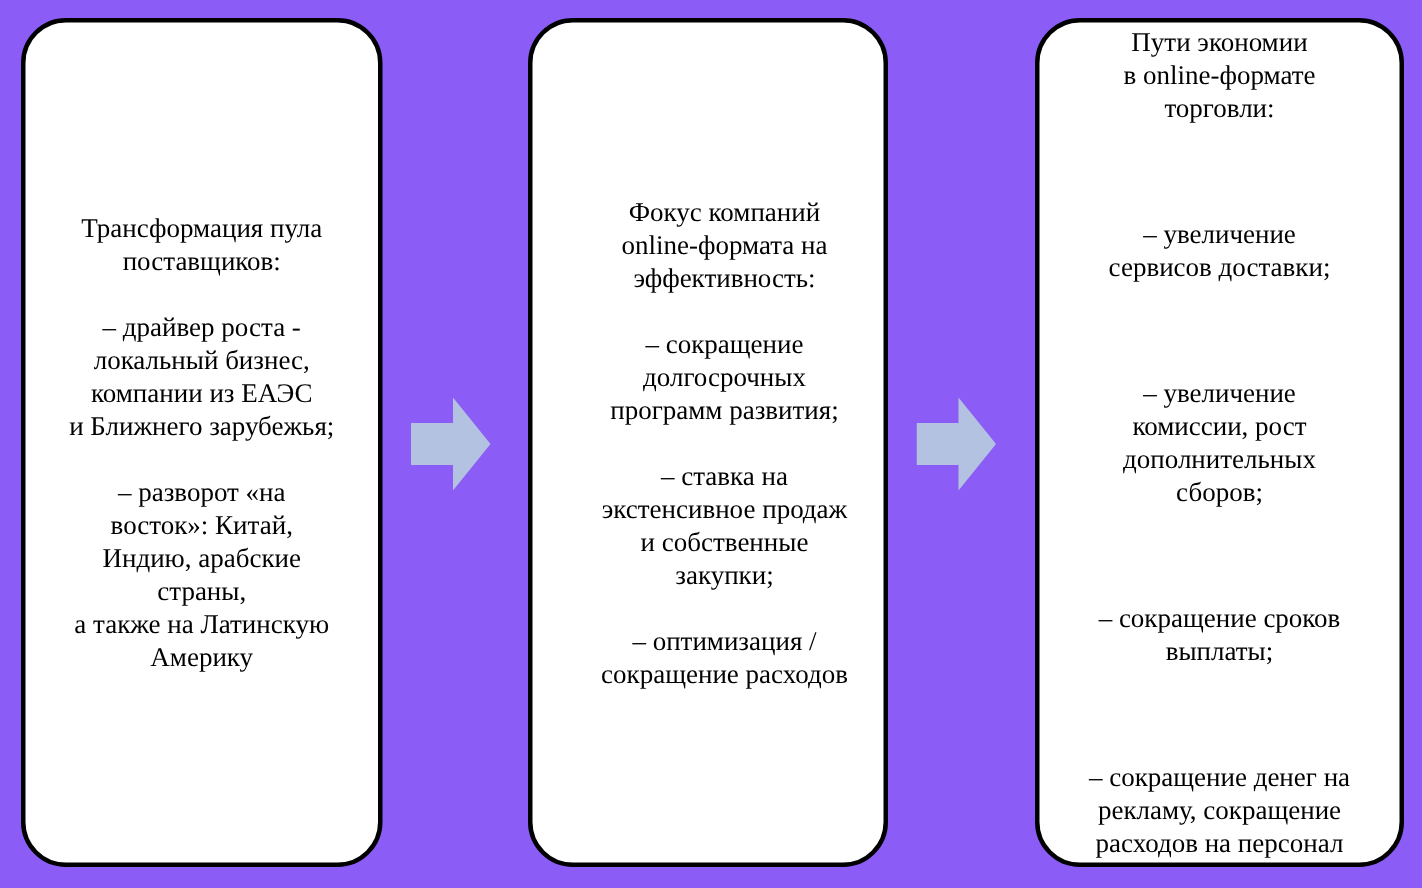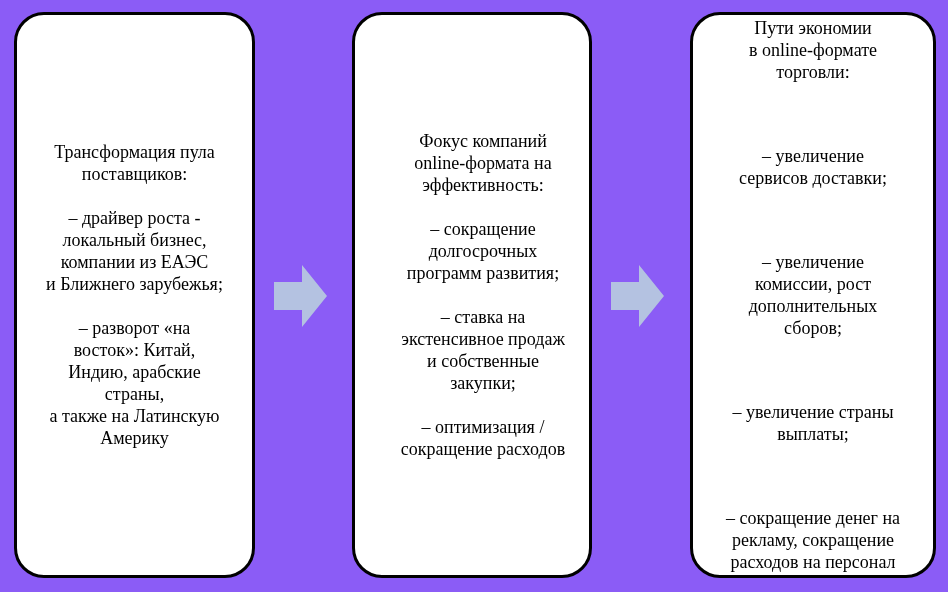--- a/index.html
+++ b/index.html
@@ -104,20 +104,20 @@
   <section class="stage-box box-3">
     <div class="box-text box-title">Пути экономии
 в online-формате
 торговли:</div>
     <div class="box-text box-item">– увеличение
 сервисов доставки;</div>
     <div class="box-text box-item">– увеличение
 комиссии, рост
 дополнительных
 сборов;</div>
-    <div class="box-text box-item">– увеличение страны
+    <div class="box-text box-item">– сокращение сроков
 выплаты;</div>
     <div class="box-text box-item">– сокращение денег на
 рекламу, сокращение
 расходов на персонал</div>
   </section>
 
 </div>
 
 </body></html>

